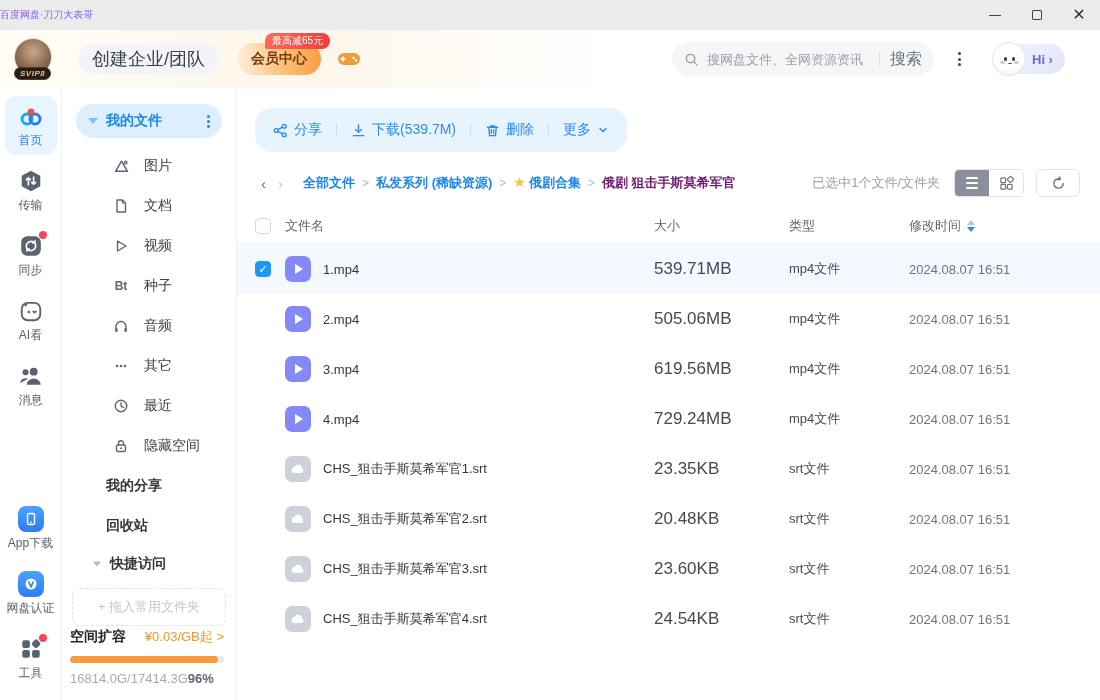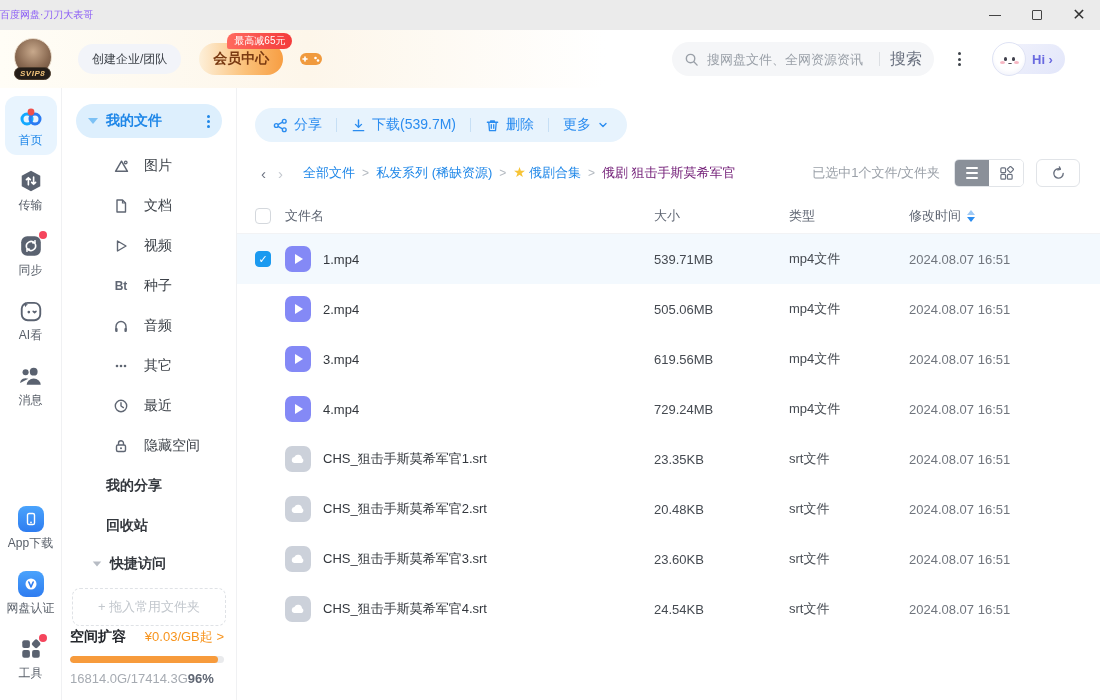--- a/index.html
+++ b/index.html
@@ -13,21 +13,21 @@
   .win-btn { width:42px; height:30px; display:flex; align-items:center; justify-content:center; color:#444; cursor:pointer; }
   .win-btn .min-glyph { width:12px; height:0; border-top:1.5px solid #444; display:block; }
   .win-btn .max-glyph { width:10px; height:10px; border:1.5px solid #444; border-radius:1px; display:block; }
   .win-btn .close-glyph { font-size:16px; line-height:1; color:#333; }
 
   
   .appheader { height:58px; background:linear-gradient(90deg,#fffdf6 0%, #fdf6ea 28%, #ffffff 55%); display:flex; align-items:center; padding:0 16px 0 14px; position:relative; }
   .avatar-wrap { position:relative; width:42px; height:42px; }
   .avatar-circle { width:38px; height:38px; border-radius:50%; background:radial-gradient(circle at 50% 35%, #c8a98c 0%, #8a6a52 55%, #5d4434 100%); border:1px solid #e6d9c8; }
   .svip-badge { position:absolute; left:0px; bottom:0px; background:#241d18; color:#f0c27a; font-size:8px; font-weight:bold; font-style:italic; border-radius:7px; padding:1px 5px; letter-spacing:.5px; border:1px solid #4a3b2c; }
-  .pill-btn { height:30px; border-radius:16px; display:flex; align-items:center; padding:0 14px; font-size:12px; cursor:pointer; }
+  .pill-btn { height:30px; border-radius:16px; display:flex; align-items:center; padding:0 14px; font-size:18px; cursor:pointer; }
   .create-team { background:#f2f4f9; color:#3d4249; margin-left:22px; }
   .member-wrap { position:relative; margin-left:18px; }
   .member-center { background:linear-gradient(90deg,#fdf0da 0%, #fbc179 55%, #f79e43 100%); color:#7a3a12; font-weight:bold; font-size:14px; height:32px; }
   .member-badge { position:absolute; top:-10px; left:28px; background:linear-gradient(90deg,#ff6a5e,#f43b3b); color:#fff; font-size:10px; line-height:1; padding:3px 7px; border-radius:8px 8px 8px 2px; white-space:nowrap; }
   .game-icon { margin-left:16px; cursor:pointer; display:flex; }
 
   .search-wrap { position:absolute; left:672px; display:flex; align-items:center; width:262px; height:34px; background:#f5f6f8; border-radius:17px; padding:0 12px; }
   .search-wrap input { border:none; outline:none; background:transparent; flex:1; font-size:13px; color:#444; min-width:0; font-family:inherit; }
   .search-wrap input::placeholder { color:#9aa0a8; }
   .search-divider { width:1px; height:14px; background:#dcdfe3; margin:0 10px 0 4px; }
@@ -76,30 +76,30 @@
   .storage-top { display:flex; align-items:center; justify-content:space-between; }
   .storage-title { font-size:14px; font-weight:bold; color:#23262b; }
   .storage-price { font-size:13px; color:#f7941e; cursor:pointer; }
   .progress-track { margin-top:10px; height:7px; border-radius:4px; background:#e9eaec; overflow:hidden; }
   .progress-fill { height:100%; border-radius:4px; background:#f79b3c; }
   .storage-usage { margin-top:8px; font-size:13px; color:#a6abb2; }
   .storage-usage b { color:#5f6673; }
 
   
   .main { flex:1; padding:20px 0 0 0; position:relative; }
-  .toolbar { margin-left:18px; display:inline-flex; align-items:center; height:34px; background:#e7f3fd; border-radius:17px; padding:0 18px; }
+  .toolbar { margin-left:18px; display:inline-flex; align-items:center; height:44px; background:#e7f3fd; border-radius:17px; padding:0 18px; }
   .tb-item { display:flex; align-items:center; gap:6px; color:#2a8cf0; font-size:14px; cursor:pointer; white-space:nowrap; }
   .tb-divider { width:1px; height:14px; background:#c6dff5; margin:0 14px; }
 
   .crumb-row { display:flex; align-items:center; margin:16px 20px 0 18px; height:30px; }
   .nav-arrow { font-size:15px; cursor:pointer; padding:0 6px; }
   .nav-arrow.back { color:#6b7280; }
   .nav-arrow.fwd { color:#c3c8cf; }
   .crumbs { display:flex; align-items:center; margin-left:14px; flex:1; min-width:0; }
-  .crumb { font-size:13px; font-weight:normal; color:#1f87e8; cursor:pointer; white-space:nowrap; }
+  .crumb { font-size:13px; font-weight:bold; color:#1f87e8; cursor:pointer; white-space:nowrap; }
   .crumb.current { color:#701a75; cursor:default; }
   .crumb-sep { color:#b3b9c0; font-size:12px; margin:0 7px; }
   .crumb-star { color:#f7c437; font-size:14px; margin-right:3px; }
   .sel-info { font-size:13px; color:#9aa0a8; margin-right:14px; white-space:nowrap; }
   .view-toggle { display:flex; border:1px solid #e1e4e8; border-radius:5px; overflow:hidden; cursor:pointer; }
   .vt-seg { width:34px; height:26px; display:flex; align-items:center; justify-content:center; background:#fff; }
   .vt-seg.active { background:#8a9099; }
   .vt-lines { display:flex; flex-direction:column; gap:3px; }
   .vt-lines i { width:12px; height:2px; background:#fff; display:block; border-radius:1px; }
   .refresh-btn { margin-left:12px; width:44px; height:28px; border:1px solid #e1e4e8; border-radius:6px; display:flex; align-items:center; justify-content:center; cursor:pointer; background:#fff; }
@@ -115,21 +115,21 @@
   .checkbox.hidden-box { visibility:hidden; }
 
   .row { display:grid; grid-template-columns:30px minmax(0,1fr) 135px 120px 175px; align-items:center; height:50px; padding:0 16px 0 18px; cursor:pointer; }
   .row.selected { background:#f3f9fe; }
   .name-cell { display:flex; align-items:center; min-width:0; }
   .file-icon { width:26px; height:26px; border-radius:7px; flex:0 0 26px; display:flex; align-items:center; justify-content:center; }
   .file-icon.mp4 { background:#8489f6; }
   .file-icon.mp4 .play { width:0;height:0;border-top:5px solid transparent;border-bottom:5px solid transparent;border-left:8px solid #fff; margin-left:2px; }
   .file-icon.srt { background:#ccd1da; }
   .fname { font-size:13px; color:#33373d; margin-left:12px; white-space:nowrap; overflow:hidden; text-overflow:ellipsis; }
-  .fsize { font-size:13px; color:#454a51; }
+  .fsize { font-size:17px; color:#454a51; }
   .ftype { font-size:13px; color:#454a51; }
   .fdate { font-size:13px; color:#70757d; }
 </style>
 </head>
 <body>
 
 <div class="window">
 
   <div class="titlebar">
     <div class="title">百度网盘·刀刀大表哥</div>

